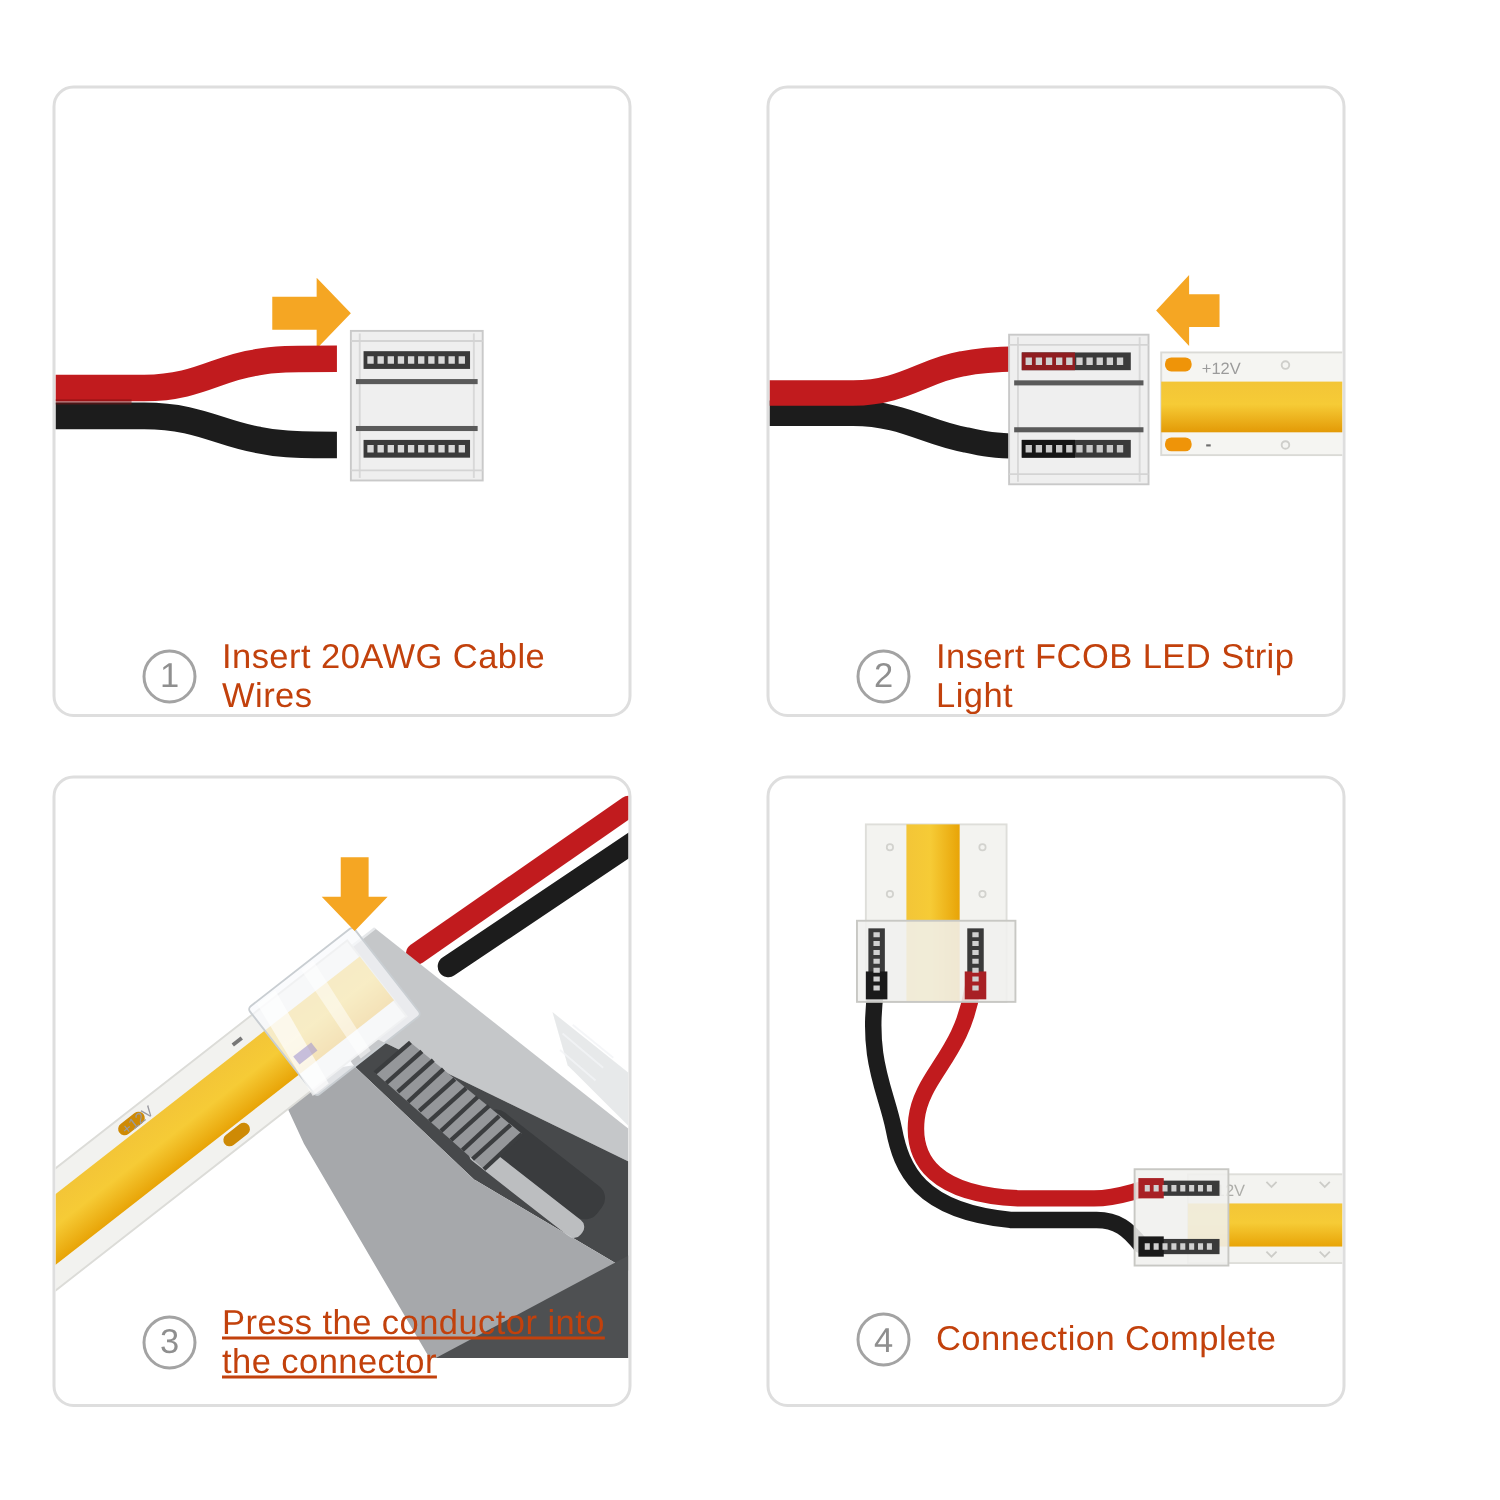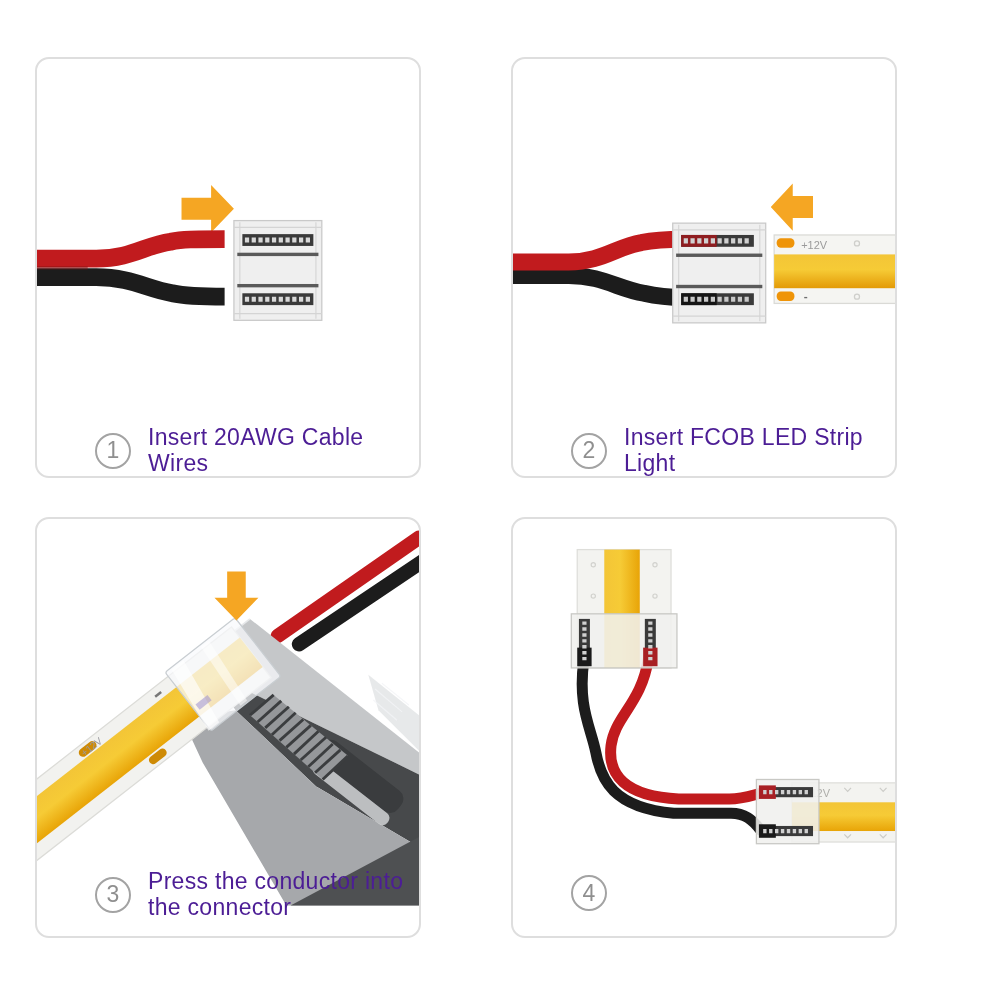--- a/index.html
+++ b/index.html
@@ -11,22 +11,22 @@
   #panel-3{left:35px;top:517px;}
   #panel-4{left:511px;top:517px;text-decoration:underline;}
   .panel svg{position:absolute;left:0;top:0;width:100%;height:100%;display:block;}
   .caption{position:absolute;left:58px;display:flex;align-items:center;gap:17px;z-index:5;}
   #panel-1 .caption,#panel-2 .caption{top:366px;}
   #panel-3 .caption{top:350px;align-items:center;}
   #panel-4 .caption{top:356px;}
   .step-circle{width:36px;height:36px;border:2px solid #A3A3A3;border-radius:50%;
     color:#8F8F8F;font-size:23px;display:flex;align-items:center;justify-content:center;
     flex:0 0 auto;box-sizing:border-box;}
-  .step-text{color:#4c1d95;font-size:23px;letter-spacing:0.3px;line-height:1.12;}
-  #panel-3 .step-text{width:285px;}
+  .step-text{color:#c2410c;font-size:23px;letter-spacing:0.3px;line-height:1.12;}
+  #panel-3 .step-text{width:285px;text-decoration:underline;}
 </style>
 </head>
 <body>
 
 <div class="panel" id="panel-1">
   <svg viewBox="0 0 452 421">
 
     <polygon points="233,141 206,113 206,128 171,128 171,154 206,154 206,169" fill="#F5A623"></polygon>
 
     <g>
@@ -237,14 +237,15 @@
       <line x1="296" y1="287" x2="352" y2="287" stroke="#D0D0D0" stroke-width="5" stroke-dasharray="4 3"></line>
       <rect x="293" y="327" width="62" height="12" fill="#3A3A3A"></rect>
       <rect x="291" y="325" width="20" height="16" fill="#1A1A1A"></rect>
       <line x1="296" y1="333" x2="352" y2="333" stroke="#D0D0D0" stroke-width="5" stroke-dasharray="4 3"></line>
     </g>
   </svg>
   <div class="caption">
     <div class="step-circle">
       <span>4</span>
     </div>
+    <div class="step-text">Connection Complete</div>
   </div>
 </div>
 
 </body></html>

